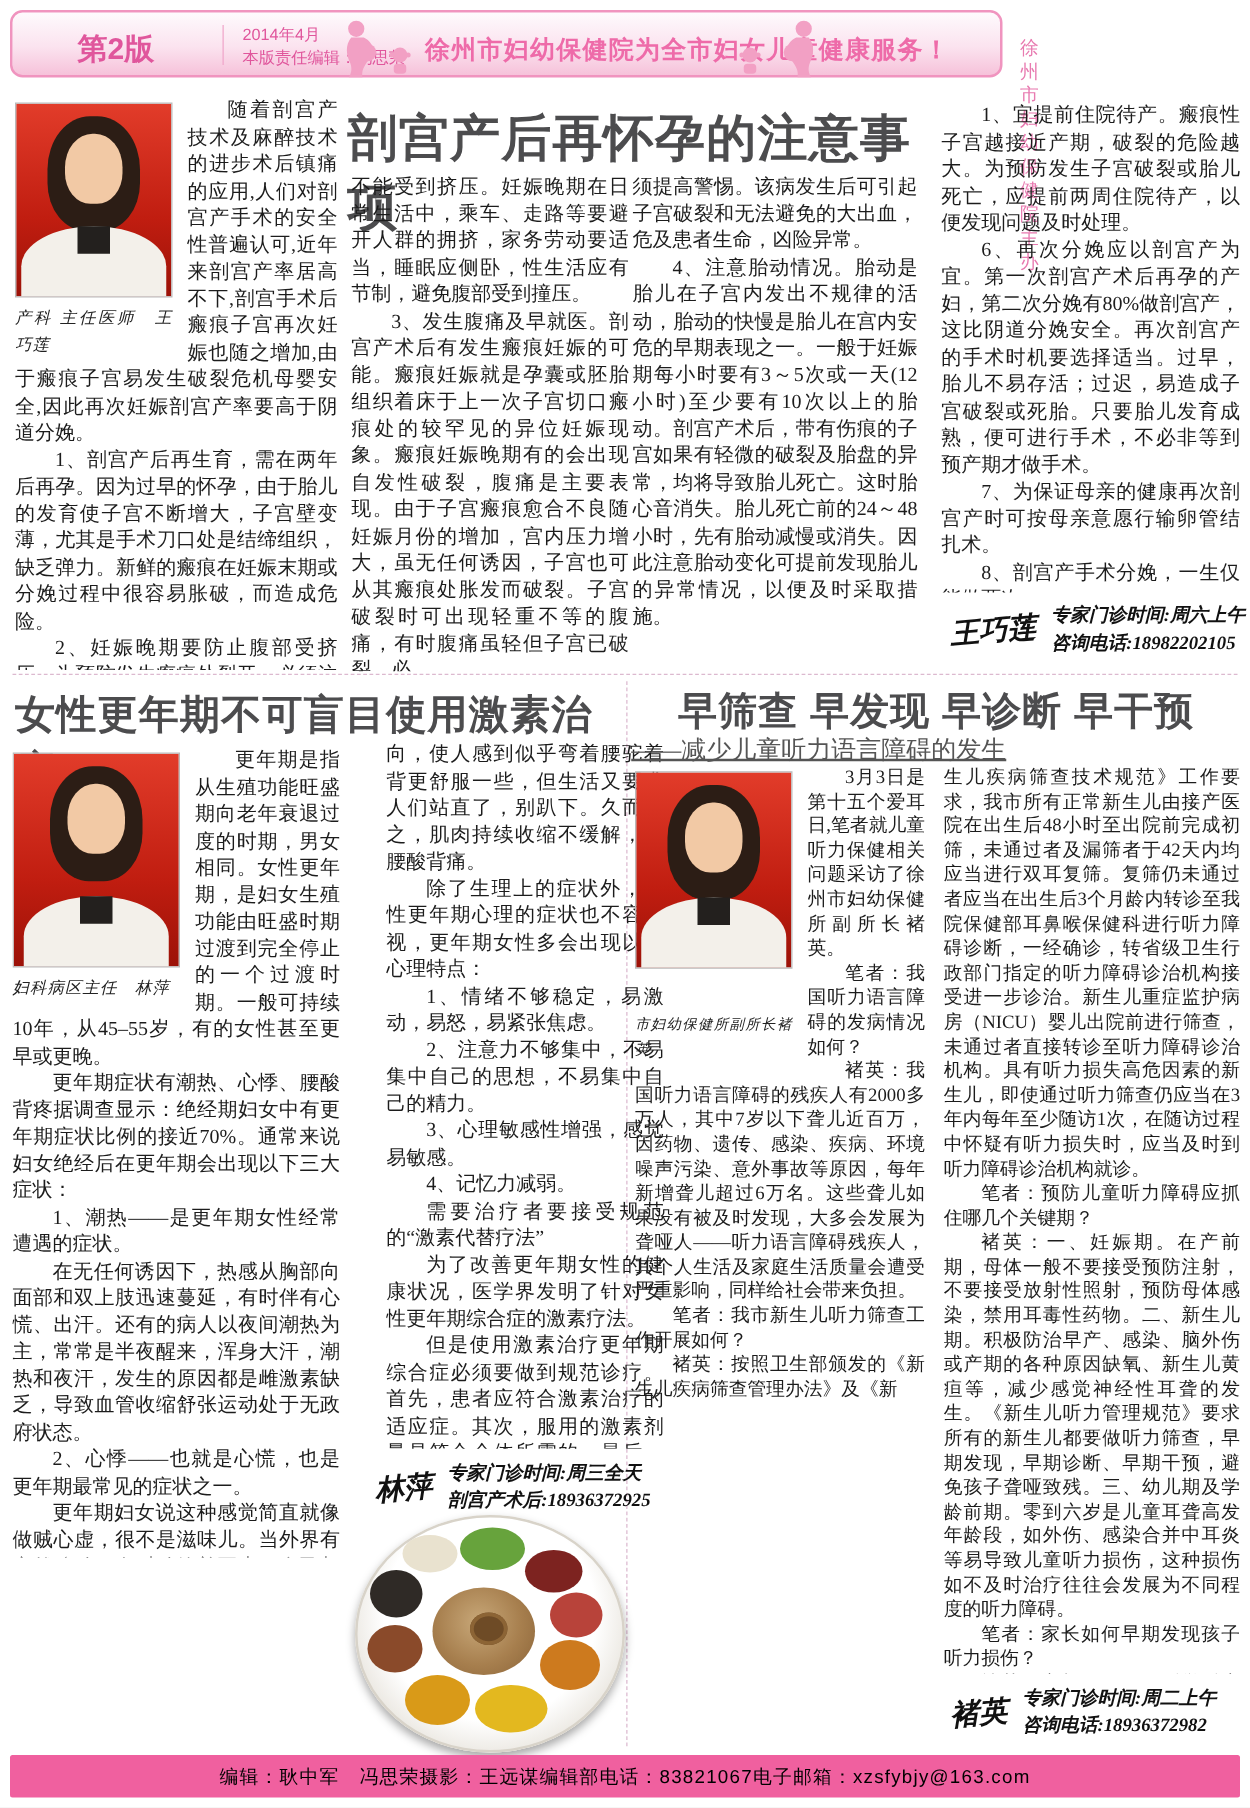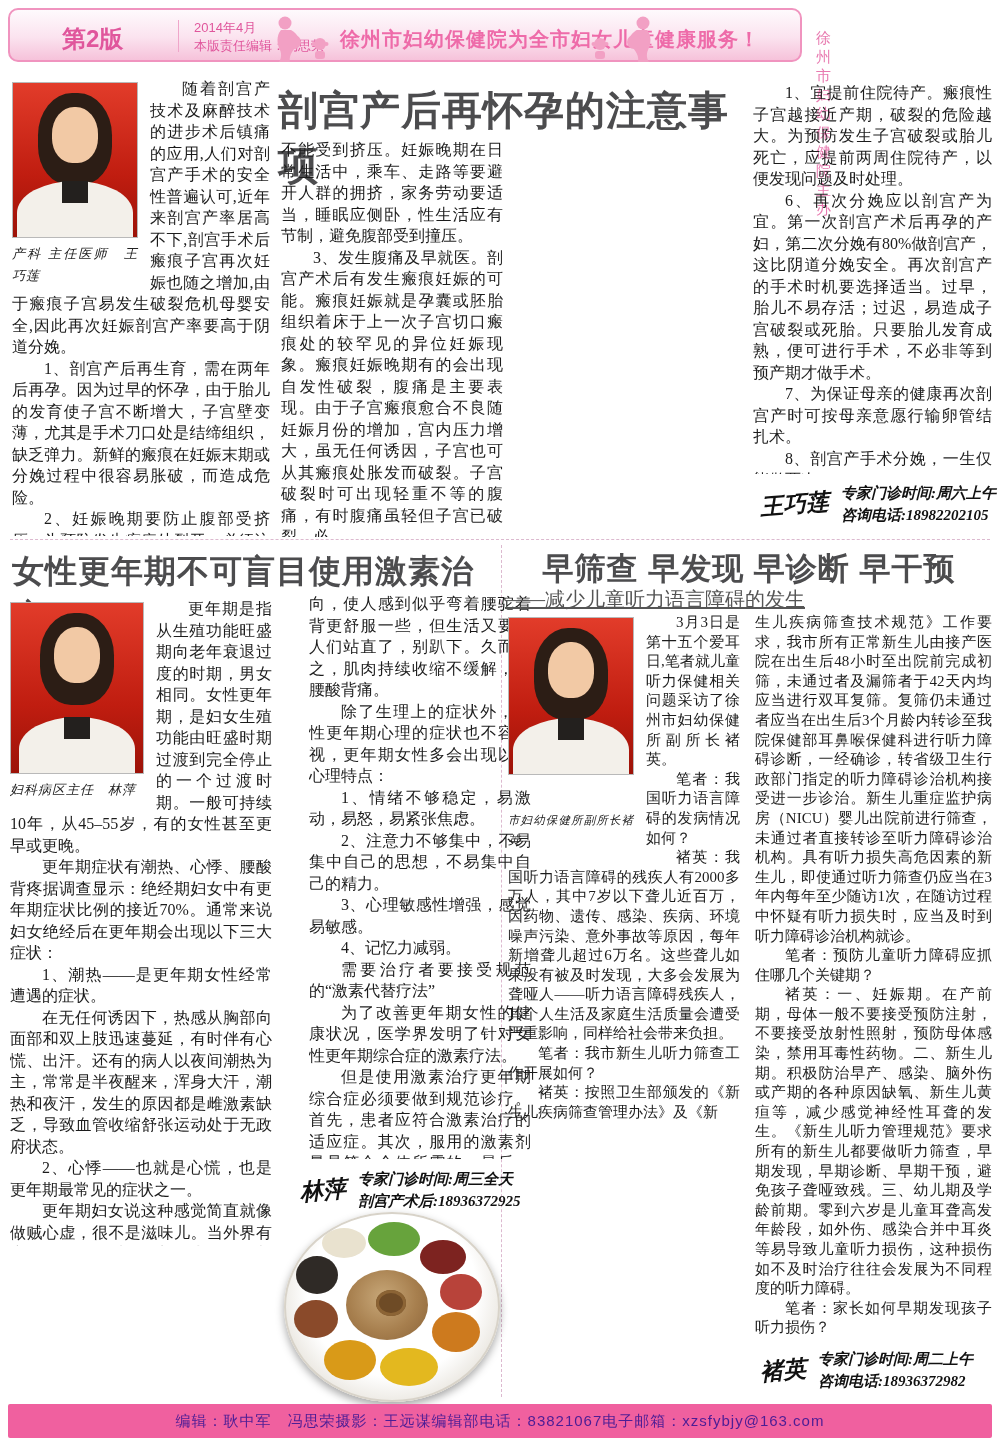--- a/index.html
+++ b/index.html
@@ -77,21 +77,21 @@
   .b-center { left: 62px; top: 58px;  width: 82px; height: 70px; background: radial-gradient(circle at 45% 40%, #c8a879 0%, #a77f4e 55%, #8a6338 100%); }
   .b-walnut { left: 92px; top: 78px;  width: 30px; height: 26px; background: #6e4b26; box-shadow: inset 0 0 0 3px #8c6435; }
 
   
   .rule-h { position: absolute; border-top: 1px dashed #dcb9cf; }
   .rule-v { position: absolute; border-left: 1px dashed #dcb9cf; }
 
   
   .footer { position: absolute; left: 8px; top: 1404px; width: 984px; height: 34px; background: #f0609f; border-radius: 2px;
     display: flex; align-items: center; justify-content: center; 
-    font: 15px "Liberation Sans", sans-serif; color: #4c1d95; letter-spacing: 1px; }
+    font: 15px "Liberation Sans", sans-serif; color: #000000; letter-spacing: 1px; }
 </style>
 </head>
 <body>
 
 <div class="page">
 
   <div class="masthead">
     <span class="edition">第2版</span>
     <span class="mast-divider"></span>
     <span class="mast-date">
@@ -136,20 +136,24 @@
       </div>
       <p class="photo-caption">产科 主任医师　王巧莲</p>
     </div>
   <p>随着剖宫产技术及麻醉技术的进步术后镇痛的应用,人们对剖宫产手术的安全性普遍认可,近年来剖宫产率居高不下,剖宫手术后瘢痕子宫再次妊娠也随之增加,由于瘢痕子宫易发生破裂危机母婴安全,因此再次妊娠剖宫产率要高于阴道分娩。</p>
       <p>1、剖宫产后再生育，需在两年后再孕。因为过早的怀孕，由于胎儿的发育使子宫不断增大，子宫壁变薄，尤其是手术刀口处是结缔组织，缺乏弹力。新鲜的瘢痕在妊娠末期或分娩过程中很容易胀破，而造成危险。</p>
       <p>2、妊娠晚期要防止腹部受挤压。为预防发生瘢痕处裂开，必须注意保护，</p>
     </div>
   <div class="col cont a1c2">
       <p>不能受到挤压。妊娠晚期在日常生活中，乘车、走路等要避开人群的拥挤，家务劳动要适当，睡眠应侧卧，性生活应有节制，避免腹部受到撞压。</p>
       <p>3、发生腹痛及早就医。剖宫产术后有发生瘢痕妊娠的可能。瘢痕妊娠就是孕囊或胚胎组织着床于上一次子宫切口瘢痕处的较罕见的异位妊娠现象。瘢痕妊娠晚期有的会出现自发性破裂，腹痛是主要表现。由于子宫瘢痕愈合不良随妊娠月份的增加，宫内压力增大，虽无任何诱因，子宫也可从其瘢痕处胀发而破裂。子宫破裂时可出现轻重不等的腹痛，有时腹痛虽轻但子宫已破裂，必</p>
+    </div>
+  <div class="col cont a1c3">
+      <p>须提高警惕。该病发生后可引起子宫破裂和无法避免的大出血，危及患者生命，凶险异常。</p>
+      <p>4、注意胎动情况。胎动是胎儿在子宫内发出不规律的活动，胎动的快慢是胎儿在宫内安危的早期表现之一。一般于妊娠期每小时要有3～5次或一天(12小时)至少要有10次以上的胎动。剖宫产术后，带有伤痕的子宫如果有轻微的破裂及胎盘的异常，均将导致胎儿死亡。这时胎心音消失。胎儿死亡前的24～48小时，先有胎动减慢或消失。因此注意胎动变化可提前发现胎儿的异常情况，以便及时采取措施。</p>
     </div>
   <div class="col a1c4">
       <p>1、宜提前住院待产。瘢痕性子宫越接近产期，破裂的危险越大。为预防发生子宫破裂或胎儿死亡，应提前两周住院待产，以便发现问题及时处理。</p>
       <p>6、再次分娩应以剖宫产为宜。第一次剖宫产术后再孕的产妇，第二次分娩有80%做剖宫产，这比阴道分娩安全。再次剖宫产的手术时机要选择适当。过早，胎儿不易存活；过迟，易造成子宫破裂或死胎。只要胎儿发育成熟，便可进行手术，不必非等到预产期才做手术。</p>
       <p>7、为保证母亲的健康再次剖宫产时可按母亲意愿行输卵管结扎术。</p>
       <p>8、剖宫产手术分娩，一生仅能做两次。</p>
     </div>
 
   <div class="sig sig1">
     <span class="sig-name">王巧莲</span>

